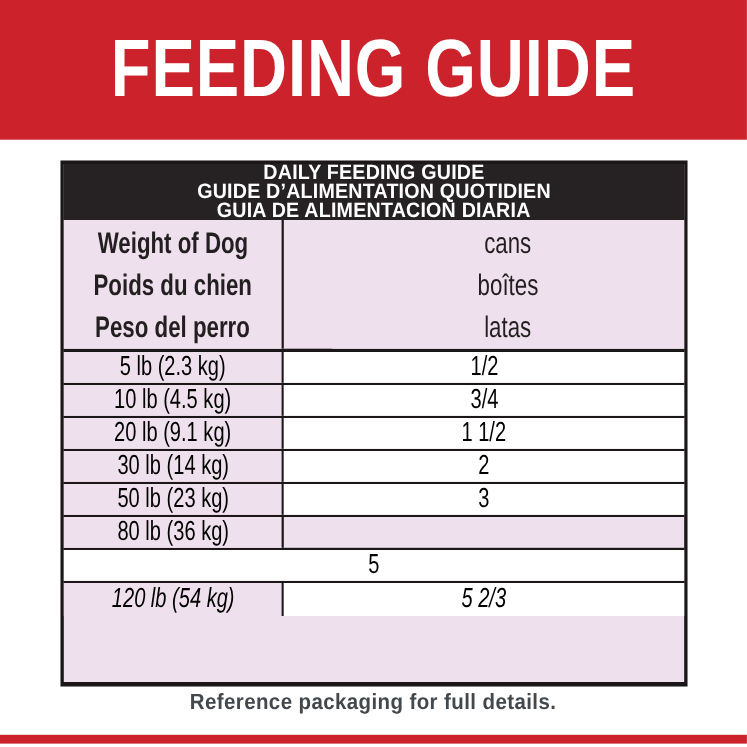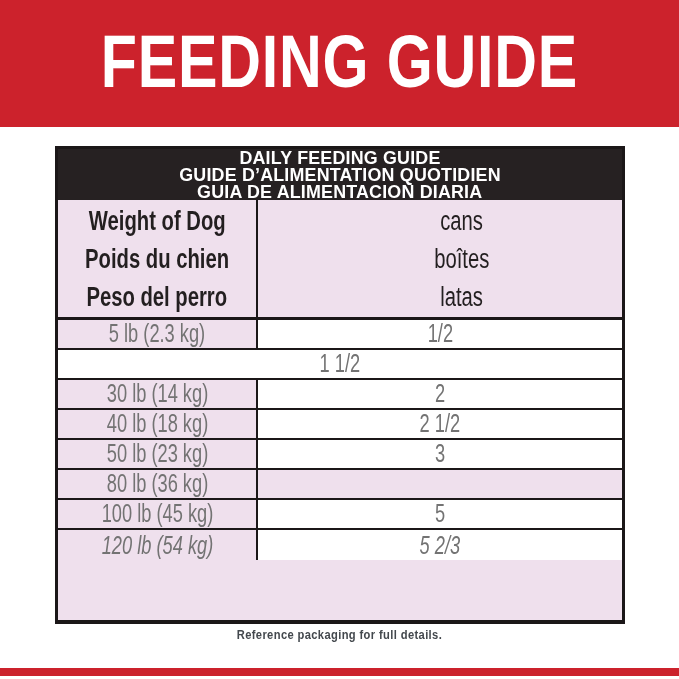--- a/index.html
+++ b/index.html
@@ -78,42 +78,42 @@
   }
   .hdr-bold { font-weight: bold; }
 
   .data-row {
     display: flex;
     height: 30px;
     border-bottom: 2px solid #1b1718;
   }
   .data-row:last-child { border-bottom: none; font-style: italic; }
   .cell {
-    display: flex; align-items: flex-end; justify-content: center;
-    color: #737373;
+    display: flex; align-items: center; justify-content: center;
+    color: #000000;
     overflow: hidden;
   }
   .cell-weight { width: 200px; border-right: 2px solid #1b1718; background: #efe0ed; }
   .cell-cans { flex: 1; background: #ffffff; }
   .cell-text {
     font-size: 25px;
     line-height: 1;
     transform: scaleX(0.73);
     transform-origin: center;
     white-space: nowrap;
     padding-bottom: 2px;
   }
 
   
   .footer-note {
     position: absolute; left: 0; top: 628px;
     width: 679px;
     text-align: center;
     color: #43484d;
-    font-size: 12px;
+    font-size: 20px;
     font-weight: bold;
     letter-spacing: 0.4px;
   }
   .footer-note-inner {
     display: inline-block;
     transform: scaleX(0.93);
     transform-origin: center;
   }
 
   
@@ -155,57 +155,57 @@
 
     <div class="data-row">
       <div class="cell cell-weight">
           <span class="cell-text">5 lb (2.3 kg)</span>
         </div>
       <div class="cell cell-cans">
           <span class="cell-text">1/2</span>
         </div>
     </div>
     <div class="data-row">
+      <div class="cell cell-weight">
+          <span class="cell-text">10 lb (4.5 kg)</span>
+        </div>
+      <div class="cell cell-cans">
+          <span class="cell-text">3/4</span>
+        </div>
+    </div>
+    <div class="data-row">
+      <div class="cell cell-weight">
+          <span class="cell-text">20 lb (9.1 kg)</span>
+        </div>
       <div class="cell cell-cans">
           <span class="cell-text">1 1/2</span>
         </div>
     </div>
     <div class="data-row">
       <div class="cell cell-weight">
           <span class="cell-text">30 lb (14 kg)</span>
         </div>
       <div class="cell cell-cans">
           <span class="cell-text">2</span>
         </div>
     </div>
     <div class="data-row">
       <div class="cell cell-weight">
-          <span class="cell-text">40 lb (18 kg)</span>
-        </div>
-      <div class="cell cell-cans">
-          <span class="cell-text">2 1/2</span>
-        </div>
-    </div>
-    <div class="data-row">
-      <div class="cell cell-weight">
           <span class="cell-text">50 lb (23 kg)</span>
         </div>
       <div class="cell cell-cans">
           <span class="cell-text">3</span>
         </div>
     </div>
     <div class="data-row">
       <div class="cell cell-weight">
           <span class="cell-text">80 lb (36 kg)</span>
         </div>
     </div>
     <div class="data-row">
-      <div class="cell cell-weight">
-          <span class="cell-text">100 lb (45 kg)</span>
-        </div>
       <div class="cell cell-cans">
           <span class="cell-text">5</span>
         </div>
     </div>
     <div class="data-row">
       <div class="cell cell-weight">
           <span class="cell-text">120 lb (54 kg)</span>
         </div>
       <div class="cell cell-cans">
           <span class="cell-text">5 2/3</span>

